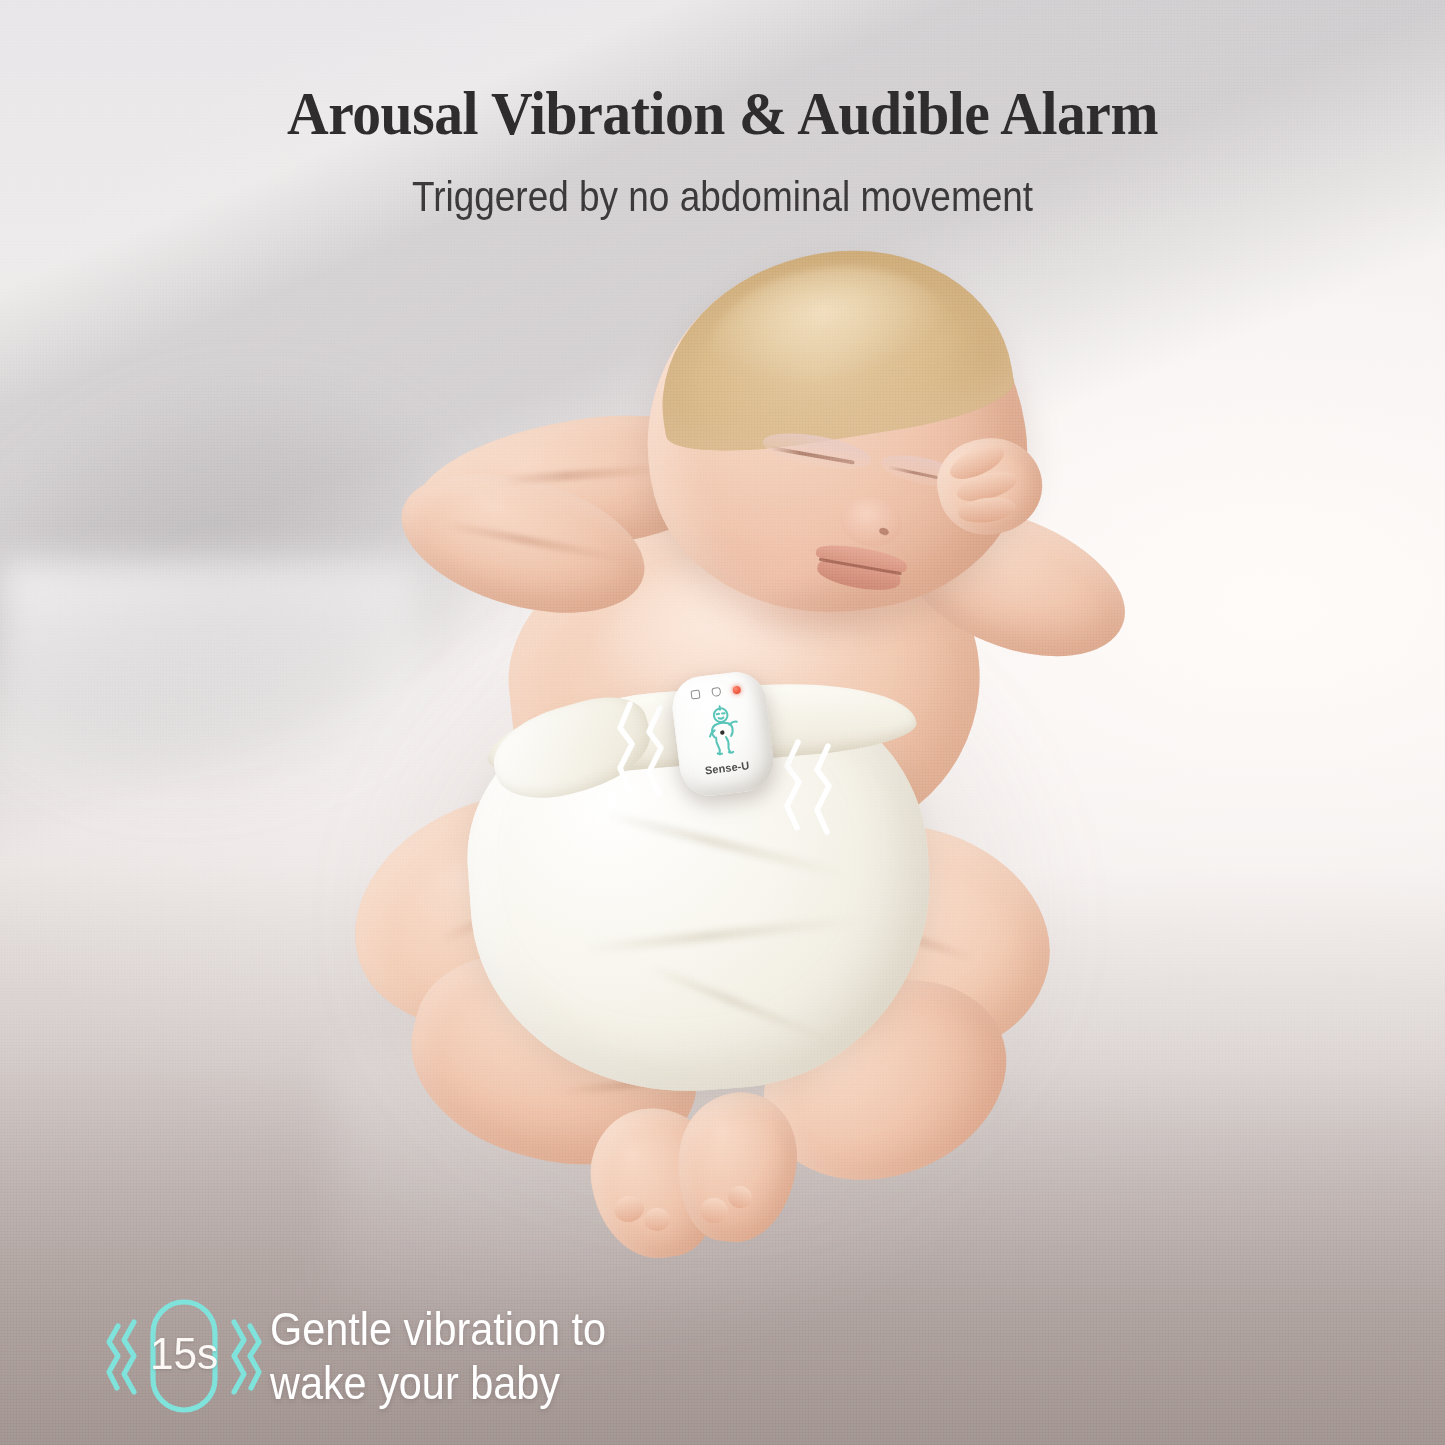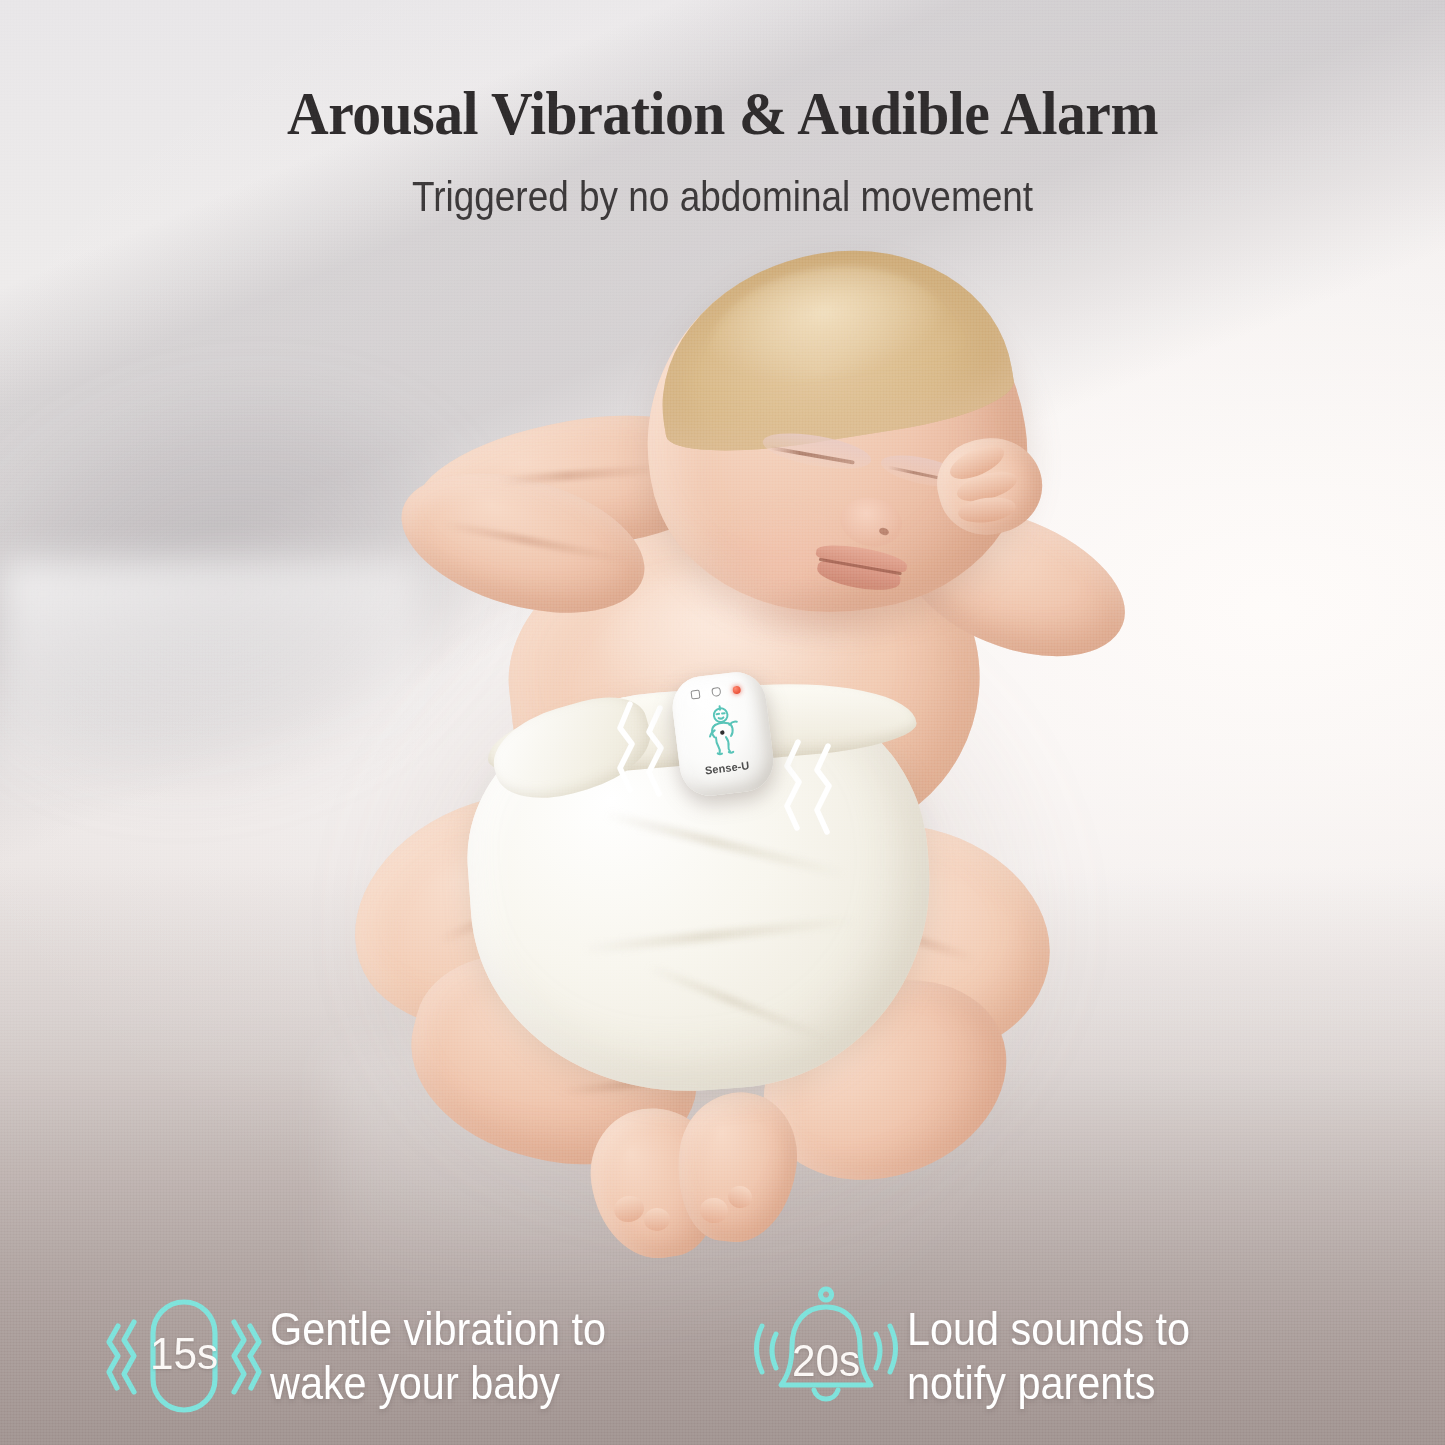--- a/index.html
+++ b/index.html
@@ -577,37 +577,17 @@
           </g>
         </svg>
         <div class="icon-num num-vib">15s</div>
       </div>
       <div class="feat-text">
         <span>Gentle vibration to</span>
         <span class="l2">wake your baby</span>
       </div>
     </div>
 
-    <div class="feat feat-sound">
-      <div class="feat-icon icon-bell">
-        <svg width="150" height="140" viewBox="0 0 150 140">
-          <g fill="none" stroke="#7fe3dc" stroke-width="5" stroke-linecap="round" stroke-linejoin="round">
-            <path d="M75 14 a5.5 5.5 0 1 1 0.1 0 Z"></path>
-            <path d="M75 21 C53 21 41 38 41 60 C41 78 37 90 30 99 L120 99 C113 90 109 78 109 60 C109 38 97 21 75 21 Z"></path>
-            <path d="M63 104 a12.5 12.5 0 0 0 24 0"></path>
-            <path d="M25 48 q-8 16 0 34"></path>
-            <path d="M11 40 q-11 22 0 46"></path>
-            <path d="M125 48 q8 16 0 34"></path>
-            <path d="M139 40 q11 22 0 46"></path>
-          </g>
-        </svg>
-        <div class="icon-num num-bell">20s</div>
-      </div>
-      <div class="feat-text">
-        <span>Loud sounds to</span>
-        <span class="l2">notify parents</span>
-      </div>
-    </div>
 
   </div>
 
   <div class="grain"></div>
 </div>
 
 </body></html>

